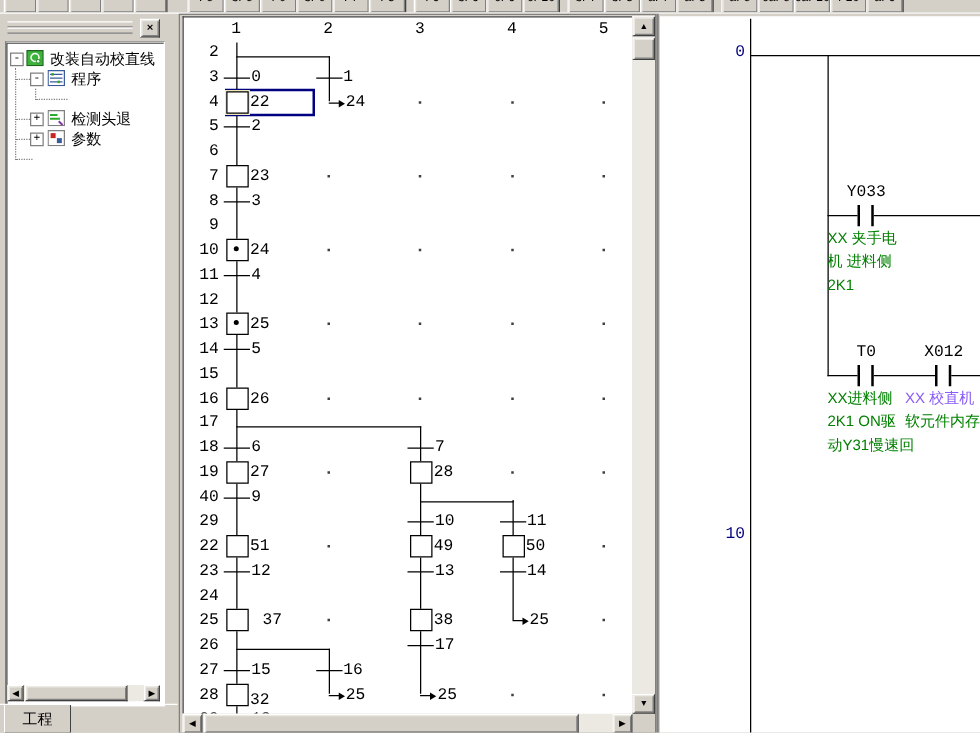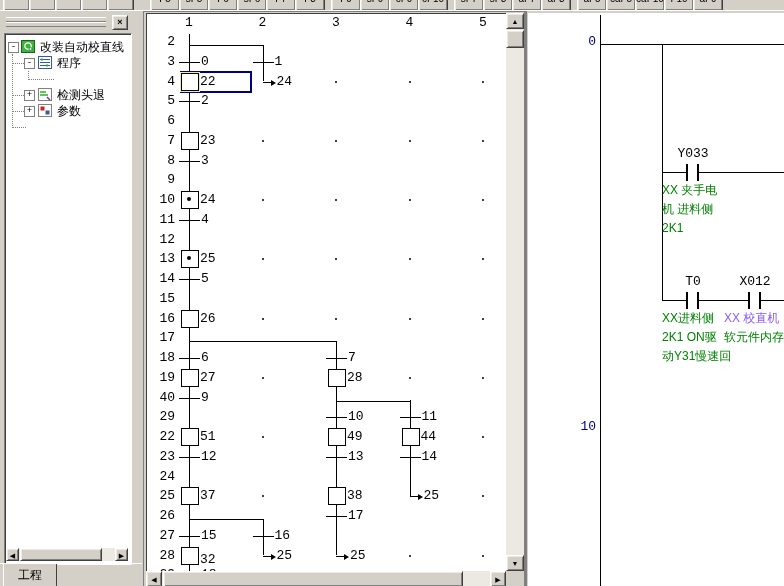--- a/index.html
+++ b/index.html
@@ -219,23 +219,23 @@
           <div class="sfc-txt" style="left: 53px; top: 296.5px;">26</div>
           <div class="sfc-step" style="left: 34px; top: 354.75px;"></div>
           <div class="sfc-txt" style="left: 53px; top: 355.75px;">27</div>
           <div class="sfc-step" style="left: 181px; top: 354.75px;"></div>
           <div class="sfc-txt" style="left: 200px; top: 355.75px;">28</div>
           <div class="sfc-step" style="left: 34px; top: 414px;"></div>
           <div class="sfc-txt" style="left: 53px; top: 415px;">51</div>
           <div class="sfc-step" style="left: 181px; top: 414px;"></div>
           <div class="sfc-txt" style="left: 200px; top: 415px;">49</div>
           <div class="sfc-step" style="left: 254.5px; top: 414px;"></div>
-          <div class="sfc-txt" style="left: 273.5px; top: 415px;">44</div>
+          <div class="sfc-txt" style="left: 273.5px; top: 415px;">50</div>
           <div class="sfc-step" style="left: 34px; top: 473.25px;"></div>
-          <div class="sfc-txt" style="left: 53px; top: 474.25px;">37</div>
+          <div class="sfc-txt" style="left: 63px; top: 474.25px;">37</div>
           <div class="sfc-step" style="left: 181px; top: 473.25px;"></div>
           <div class="sfc-txt" style="left: 200px; top: 474.25px;">38</div>
           <div class="sfc-step" style="left: 34px; top: 532.5px;"></div>
           <div class="sfc-txt" style="left: 53px; top: 538px;">32</div>
           <div class="ln" style="left: 32px; top: 47.75px; width: 21px; height: 1px;"></div>
           <div class="sfc-txt" style="left: 54px; top: 39.75px;">0</div>
           <div class="ln" style="left: 105.5px; top: 47.75px; width: 21px; height: 1px;"></div>
           <div class="sfc-txt" style="left: 127.5px; top: 39.75px;">1</div>
           <div class="ln" style="left: 32px; top: 87.25px; width: 21px; height: 1px;"></div>
           <div class="sfc-txt" style="left: 54px; top: 79.25px;">2</div>

